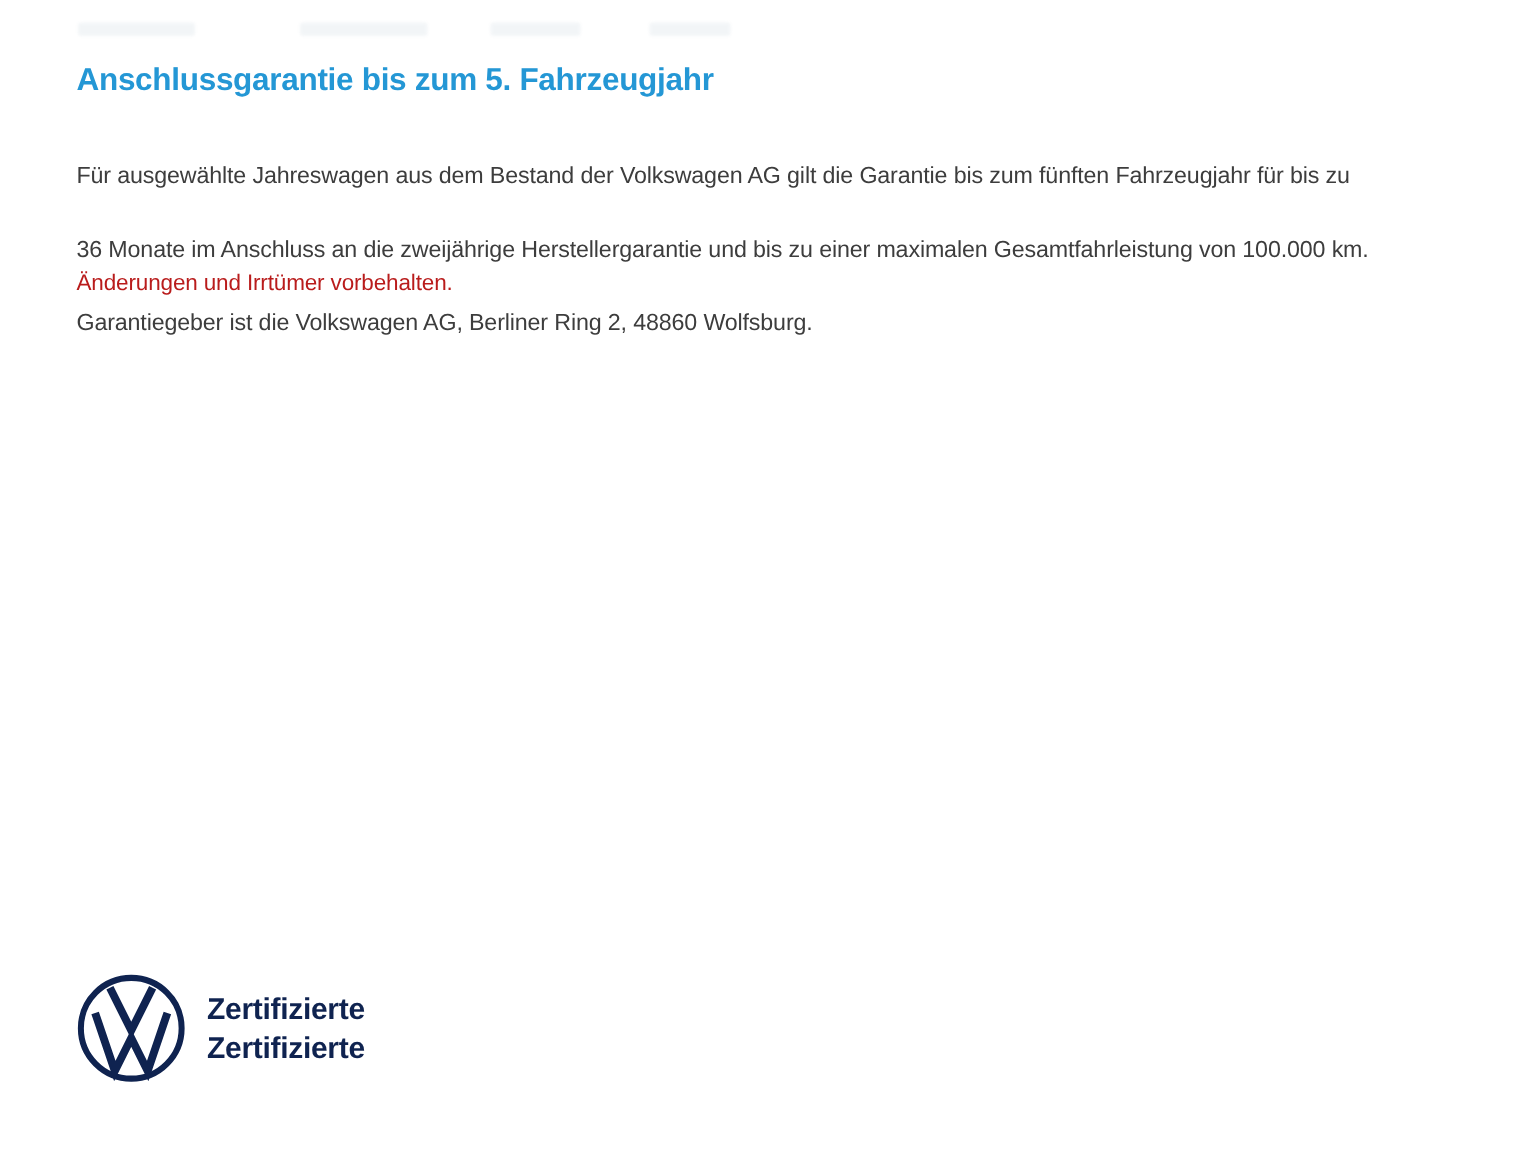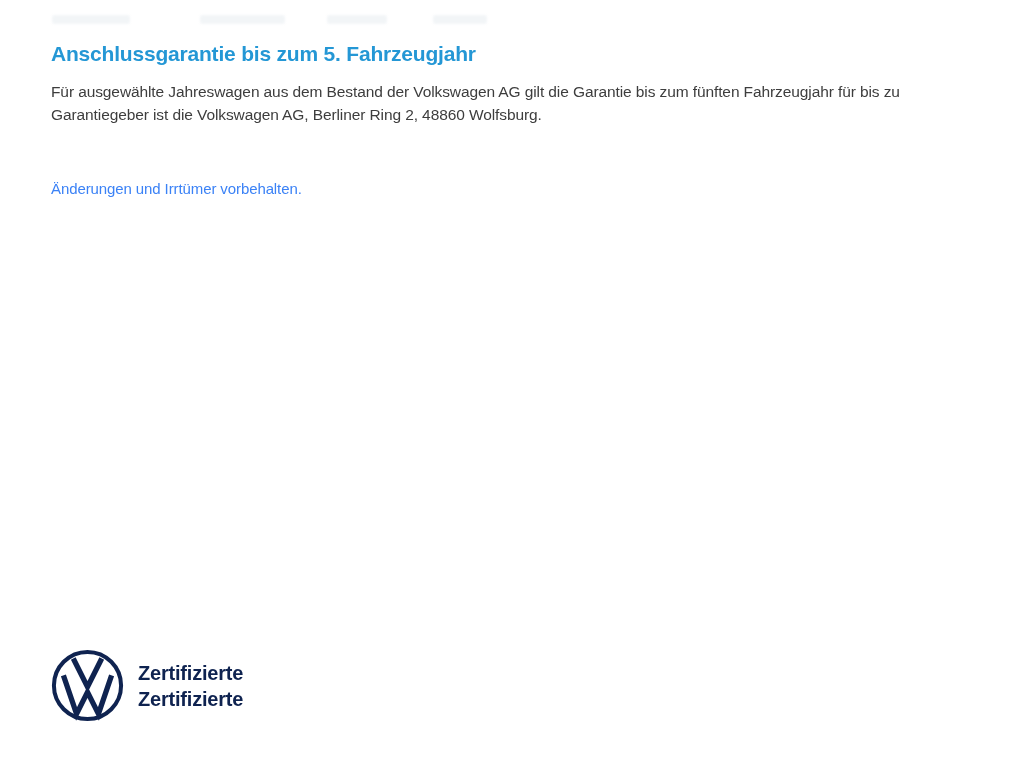--- a/index.html
+++ b/index.html
@@ -42,28 +42,28 @@
 
   .body-copy {
     position: absolute;
     left: 51px;
     top: 80px;
     font-size: 15.5px;
     line-height: 23px;
     color: #3d3d3d;
     letter-spacing: -0.1px;
   }
-  .body-copy .line { white-space: nowrap; }
+  .body-copy .line { white-space: nowrap; margin-top: 26px; }
 
   .disclaimer {
     position: absolute;
     left: 51px;
     top: 180px;
     font-size: 15px;
-    color: #3b82f6;
+    color: #b91c1c;
     letter-spacing: -0.1px;
     white-space: nowrap;
   }
 
   .footer {
     position: absolute;
     left: 51px;
     top: 649px;
     display: flex;
     align-items: center;
@@ -93,20 +93,21 @@
     <div class="ghost-block gb1"></div>
     <div class="ghost-block gb2"></div>
     <div class="ghost-block gb3"></div>
     <div class="ghost-block gb4"></div>
   </div>
 
   <h1 class="heading">Anschlussgarantie bis zum 5. Fahrzeugjahr</h1>
 
   <div class="body-copy">
     <div class="line">Für ausgewählte Jahreswagen aus dem Bestand der Volkswagen AG gilt die Garantie bis zum fünften Fahrzeugjahr für bis zu</div>
+    <div class="line">36 Monate im Anschluss an die zweijährige Herstellergarantie und bis zu einer maximalen Gesamtfahrleistung von 100.000 km.</div>
     <div class="line">Garantiegeber ist die Volkswagen AG, Berliner Ring 2, 48860 Wolfsburg.</div>
   </div>
 
   <div class="disclaimer">Änderungen und Irrtümer vorbehalten.</div>
 
   <div class="footer">
     <div class="vw-logo-wrap">
       <svg viewBox="0 0 100 100" aria-hidden="true">
         <g fill="none" stroke="#0f2350" stroke-linecap="butt" stroke-linejoin="miter" stroke-miterlimit="12">
           <circle cx="50" cy="50" r="46" stroke-width="5.5"></circle>

